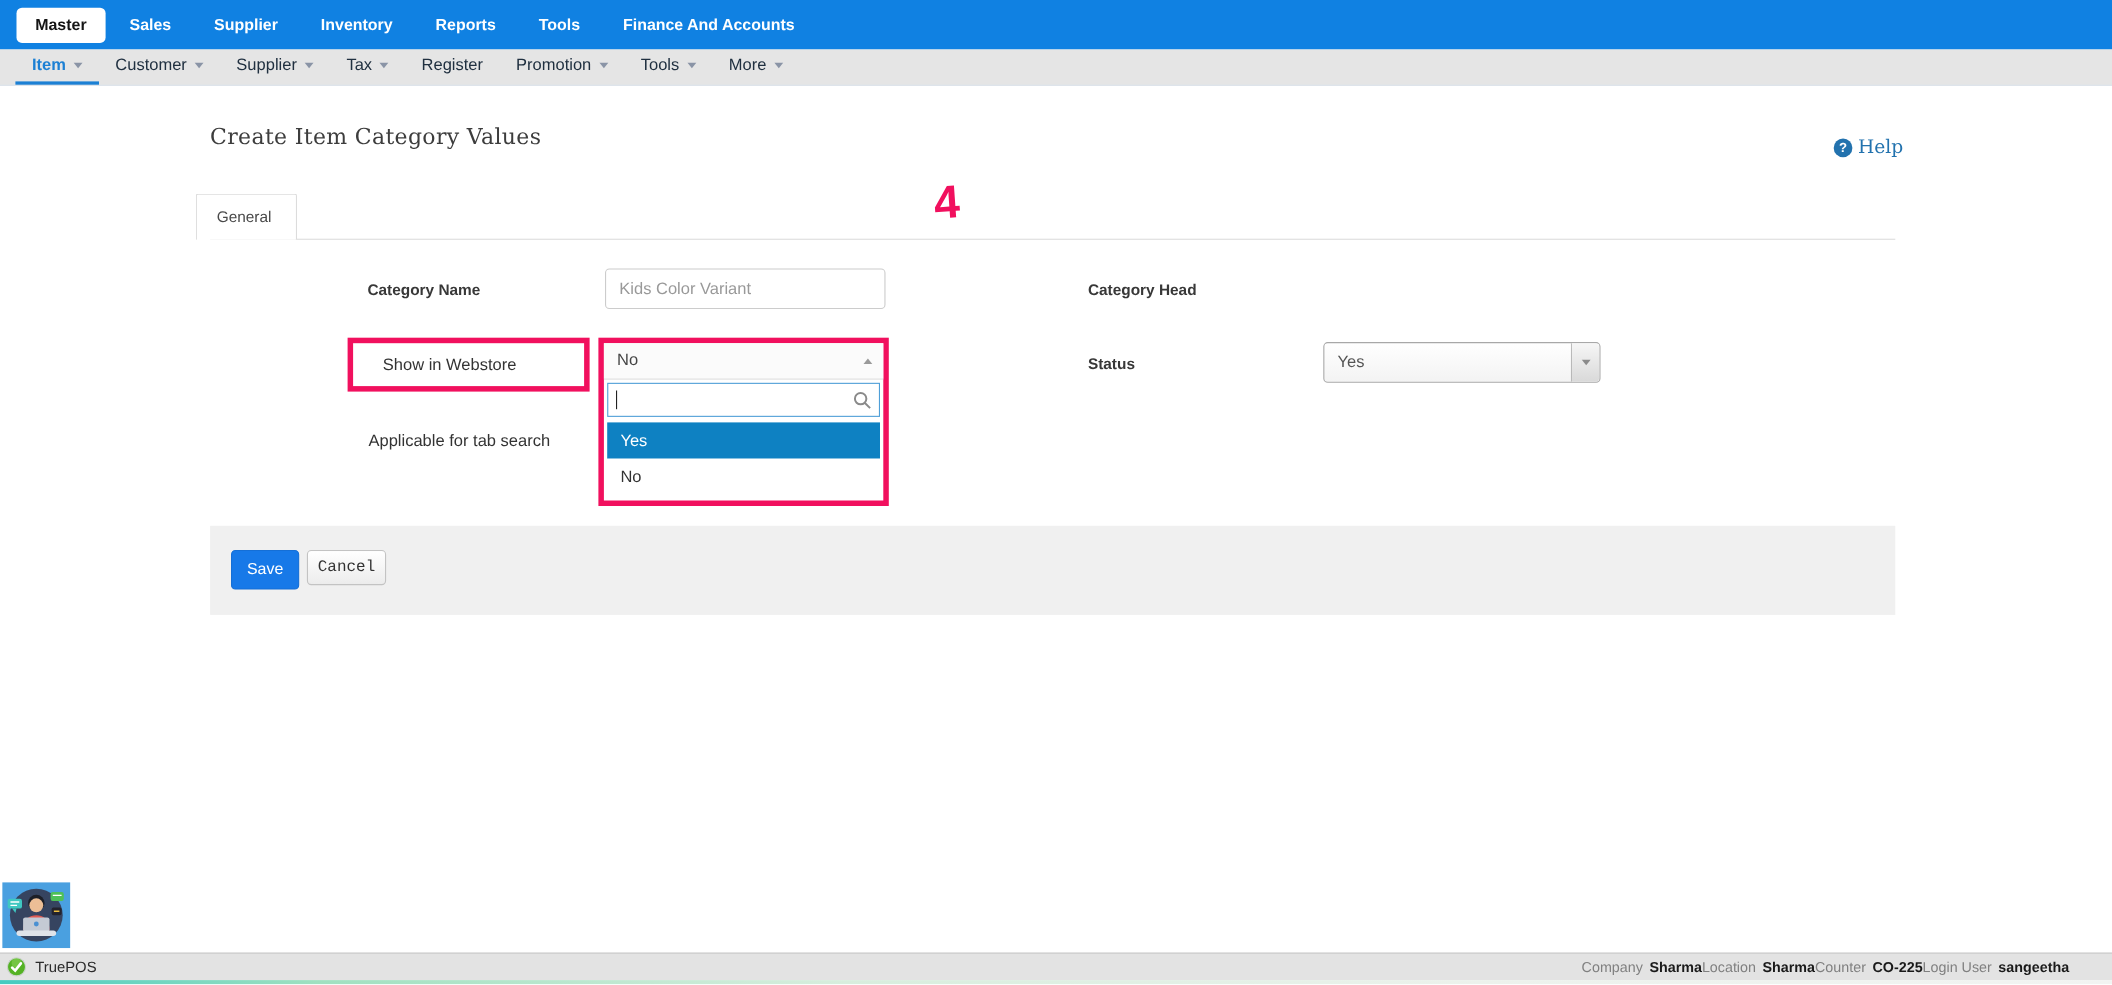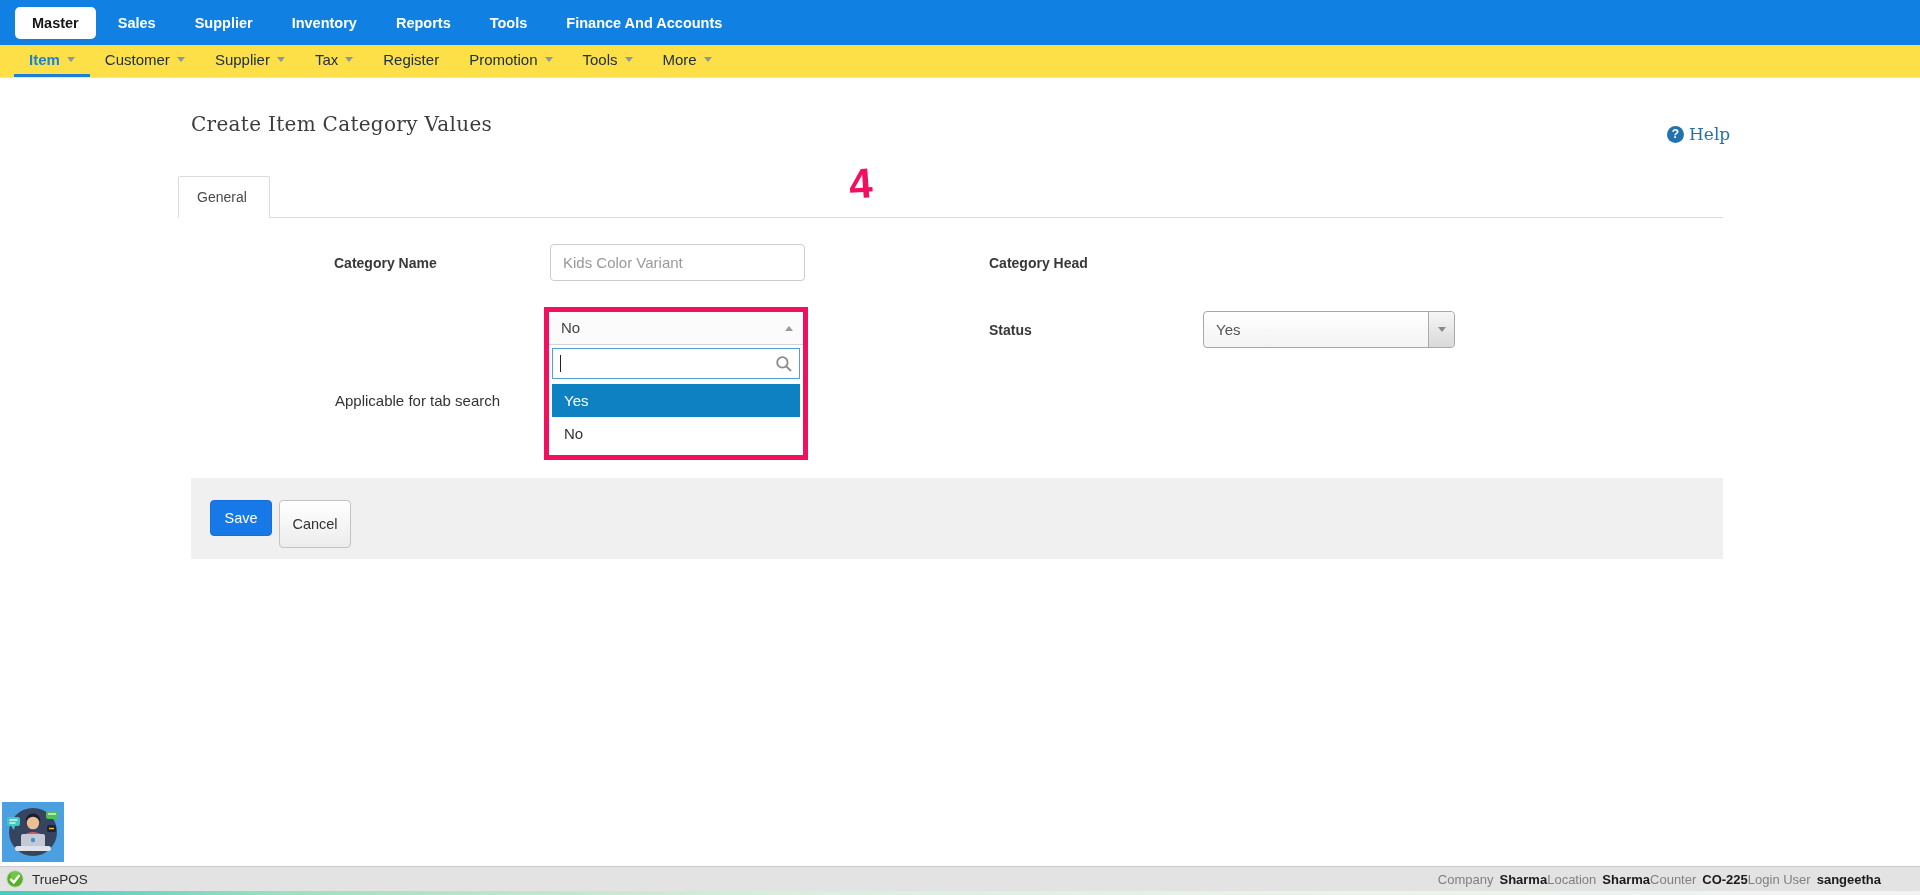--- a/index.html
+++ b/index.html
@@ -32,21 +32,21 @@
   .badge {
     position:absolute; top:-9px; right:-12px; min-width:21px; height:21px; border-radius:11px;
     background:#ef4136; color:#fff; font-size:11px; font-weight:700;
     display:flex; align-items:center; justify-content:center; padding:0 4px;
   }
   .avatar-circle { width:40px; height:40px; border-radius:50%; overflow:hidden; cursor:pointer; }
 
   
   .subnav {
     position:absolute; left:0; top:45px; width:1920px; height:33px;
-    background:#fde047; border-bottom:1px solid #dbe3ec;
+    background:#e5e5e5; border-bottom:1px solid #dbe3ec;
     display:flex; align-items:stretch; padding-left:14px;
   }
   .subnav-item {
     display:flex; align-items:center; padding:0 15px; font-size:15px; color:#203040;
     cursor:pointer; border-bottom:3px solid transparent; white-space:nowrap;
   }
   .subnav-item.active { color:#1c80d4; font-weight:700; border-bottom-color:#1c80d4; }
   .caret-down-sm {
     width:0; height:0; margin-left:7px;
     border-left:4.5px solid transparent; border-right:4.5px solid transparent;
@@ -143,23 +143,23 @@
   .dd-option.selected { background:#0e81c2; color:#fff; }
 
   
   .form-footer { position:absolute; left:191px; top:478px; width:1532px; height:81px; background:#f0f0f0; }
   .btn-save {
     position:absolute; left:19px; top:22px; width:62px; height:36px;
     background:#1779e8; color:#fff; border:1px solid #156fd6; border-radius:4px;
     font-size:14.5px; cursor:pointer; font-family:"Liberation Sans", sans-serif;
   }
   .btn-cancel {
-    position:absolute; left:88px; top:22px; width:72px; height:48px;
+    position:absolute; left:88px; top:22px; width:72px; height:32px;
     background:linear-gradient(#ffffff,#ececec); color:#333; border:1px solid #c3c3c3; border-radius:4px;
-    font-size:14.5px; cursor:pointer; font-family:Liberation Sans, sans-serif;
+    font-size:14.5px; cursor:pointer; font-family:Liberation Mono, monospace;
   }
 
   
   .support-img { position:absolute; left:2px; top:802px; width:62px; height:60px; cursor:pointer; }
   .statusbar {
     position:absolute; left:0; top:866px; width:1920px; height:25px;
     background:#e3e3e3; border-top:1px solid #c9c9c9;
     display:flex; align-items:center; justify-content:space-between;
     padding:0 39px 0 6px; font-size:13px;
   }
@@ -232,20 +232,23 @@
   <div class="tabline"></div>
   <div class="tab-general">General</div>
 
   <div class="step-number">4</div>
 
   <div class="form-label" style="left:334px; top:255px;">Category Name</div>
   <input class="text-input" type="text" value="Kids Color Variant" style="">
 
   <div class="form-label" style="left:989px; top:255px;">Category Head</div>
 
+  <div class="hl-box-label">
+    <div class="txt">Show in Webstore</div>
+  </div>
 
   <div class="form-label" style="left:989px; top:322px;">Status</div>
   <div class="chosen" style="left:1203px; top:311px;">
     <div class="val">Yes</div>
     <div class="dd-btn">
       <span class="caret-down-gray"></span>
     </div>
   </div>
 
   <div class="open-dd">

